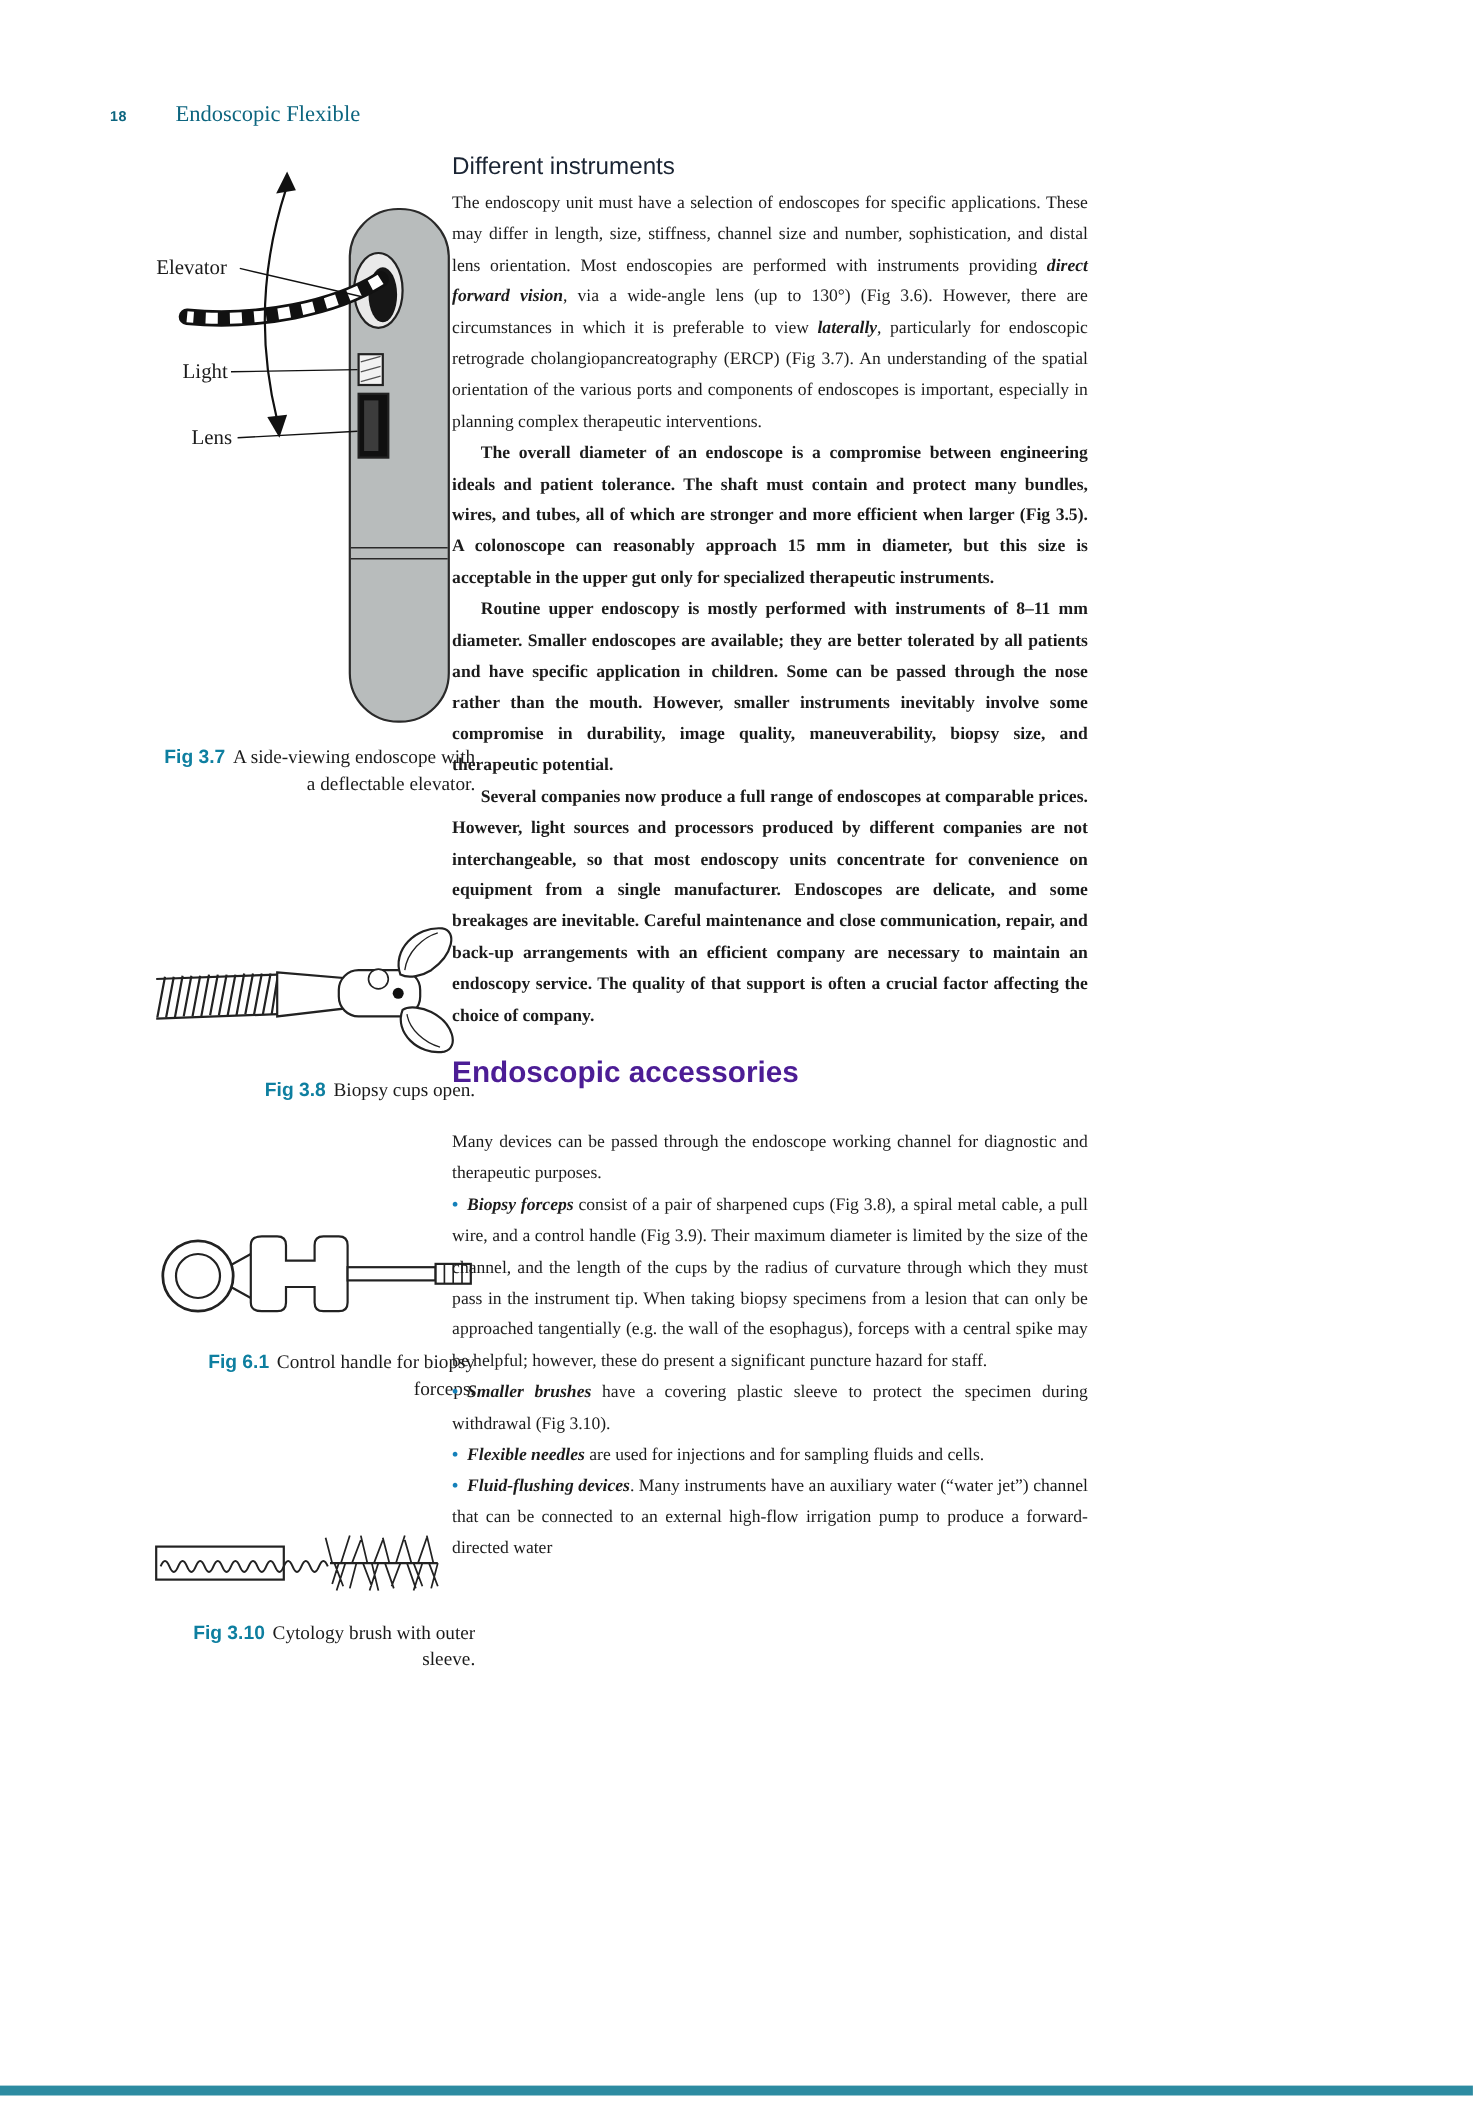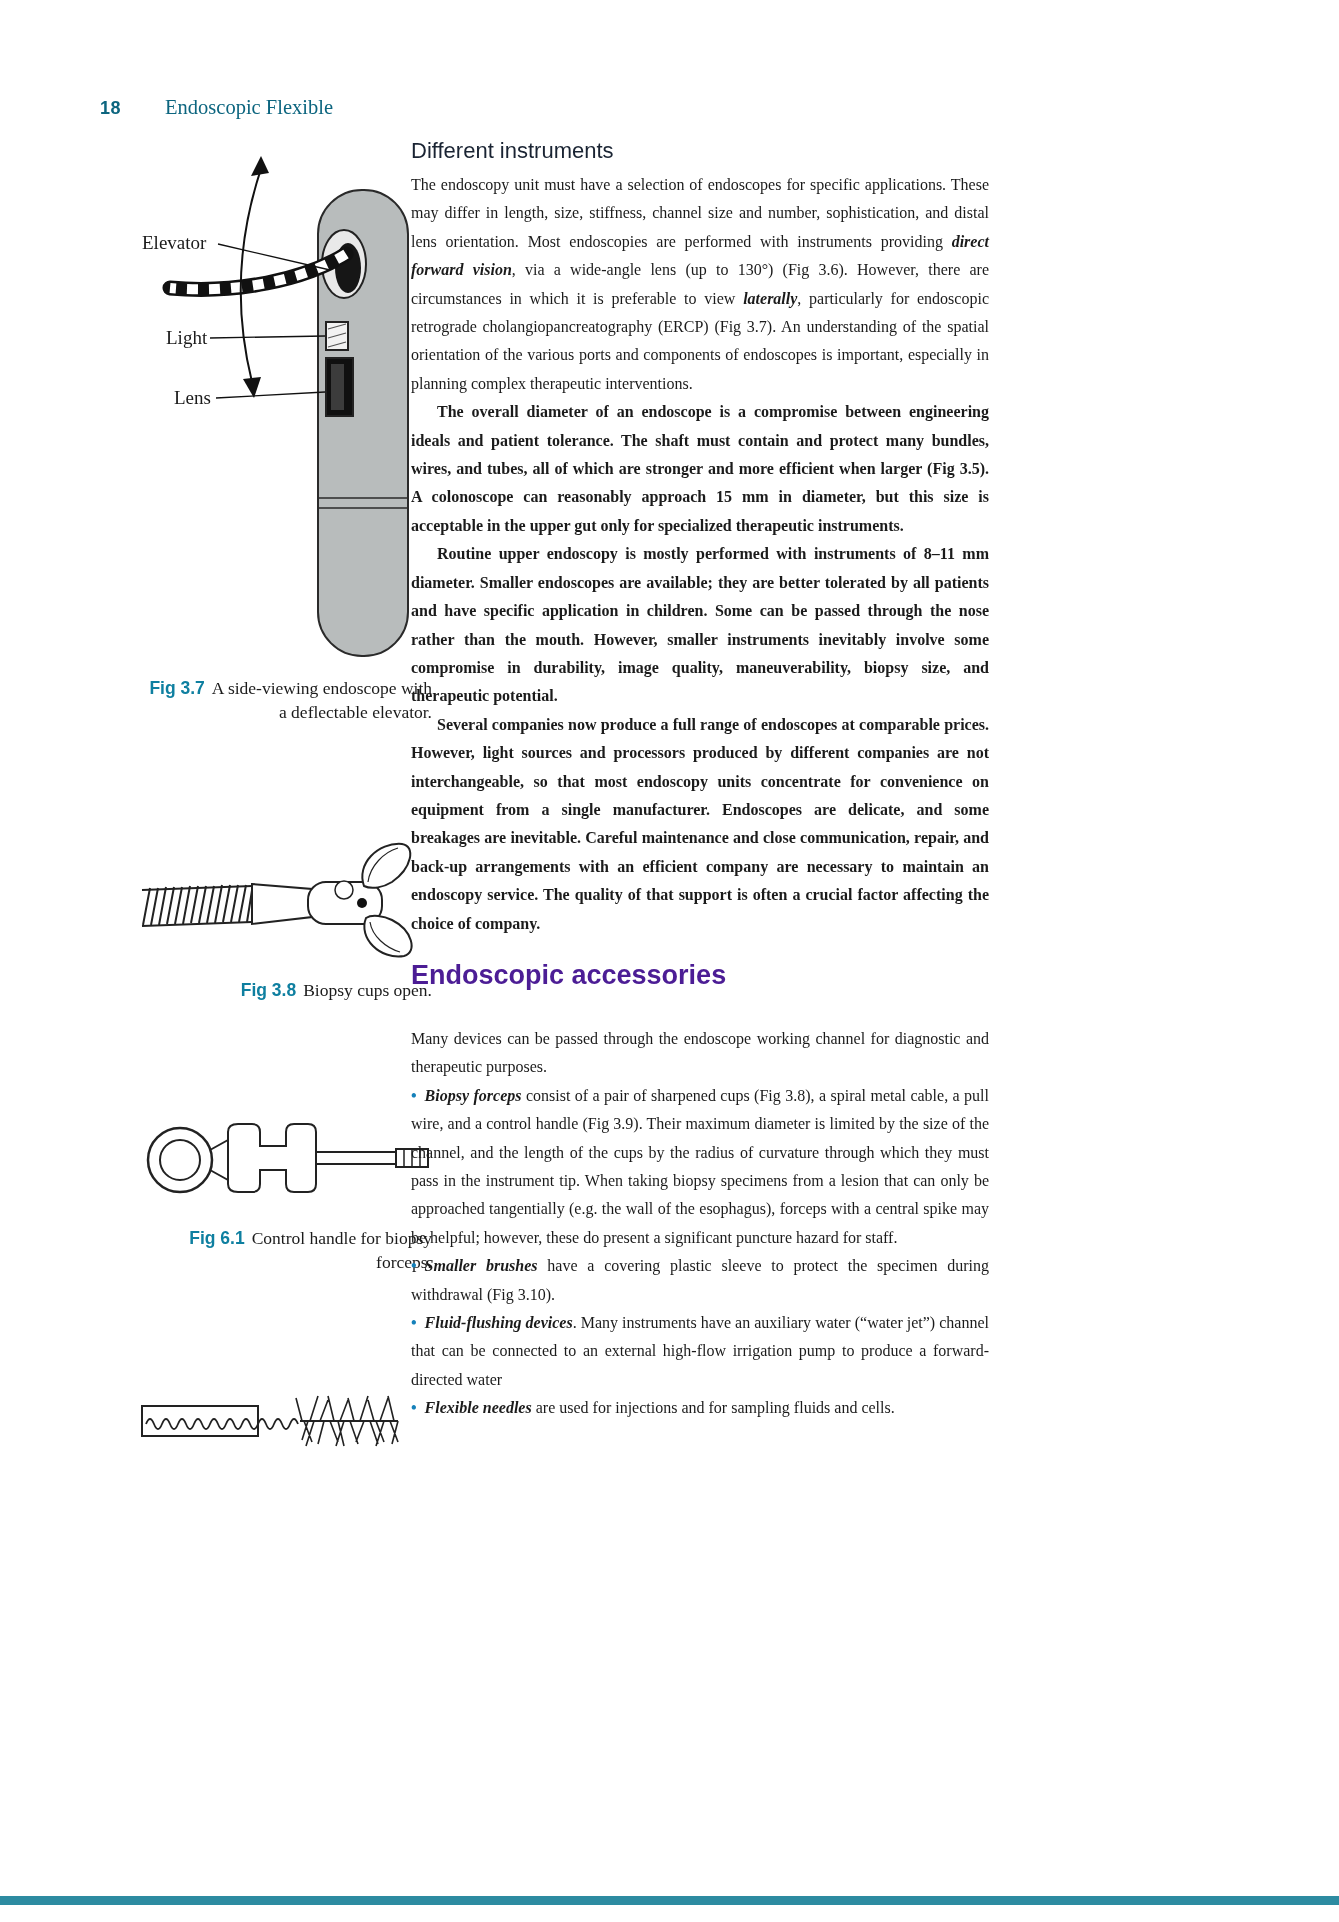--- a/index.html
+++ b/index.html
@@ -1,21 +1,21 @@
 <!DOCTYPE html>
 <html><head>
 <meta charset="utf-8">
 <style>
   html,body{margin:0;padding:0;}
   body{
     width:1339px;height:1922px;position:relative;background:#ffffff;
     font-family:"Liberation Serif",serif;color:#1b1b1b;overflow:hidden;
   }
   .page-header{position:absolute;left:100px;top:60px;display:flex;align-items:baseline;}
-  .page-number{font-family:"Liberation Sans",sans-serif;font-weight:700;font-size:18px;color:#0c657f;letter-spacing:.5px;margin-top:38px;}
+  .page-number{font-family:"Liberation Sans",sans-serif;font-weight:700;font-size:13px;color:#0c657f;letter-spacing:.5px;margin-top:38px;}
   .running-header{font-size:20.5px;color:#0c657f;margin-left:44px;}
 
   .figure{position:absolute;left:100px;width:292px;}
   #fig37{top:136px;}
   #fig38{top:818px;}
   #fig39{top:1086px;}
   #fig310{top:1372px;}
   .figcaption{margin-top:12px;font-size:17.5px;line-height:1.38;color:#1b1b1b;text-align:right;}
   .fig-label{font-family:"Liberation Sans",sans-serif;font-weight:700;color:#0e7fa0;margin-right:7px;}
   .fig-ann{font-size:19px;font-family:"Liberation Serif",serif;fill:#1b1b1b;}
@@ -111,20 +111,23 @@
   </figcaption>
 </figure>
 
 <figure class="figure" id="fig310">
   <svg viewBox="0 0 292 72" width="292" height="72">
     <rect x="2" y="18" width="116" height="30" fill="#ffffff" stroke="#222" stroke-width="2"></rect>
     <path d="M6 36 q4 -10 8 0 q4 10 8 0 q4 -10 8 0 q4 10 8 0 q4 -10 8 0 q4 10 8 0 q4 -10 8 0 q4 10 8 0 q4 -10 8 0 q4 10 8 0 q4 -10 8 0 q4 10 8 0 q4 -10 8 0 q4 10 8 0 q4 -10 8 0 q4 10 8 0 q4 -10 8 0 q4 10 8 0 q4 -10 8 0" fill="none" stroke="#222" stroke-width="1.8"></path>
     <path d="M160 33 L258 33" stroke="#222" stroke-width="2"></path>
     <path d="M162 33 L156 10 M164 33 L172 54 M170 33 L178 8 M174 33 L166 58 M180 33 L188 12 M184 33 L178 56 M190 33 L198 54 M194 33 L188 8 M200 33 L208 12 M204 33 L196 58 M210 33 L218 56 M214 33 L208 10 M220 33 L228 8 M224 33 L216 54 M230 33 L238 56 M234 33 L228 12 M240 33 L248 10 M244 33 L236 58 M250 33 L258 54 M254 33 L248 8 M258 33 L252 56 M168 33 L162 52 M198 33 L204 58 M236 33 L244 54" stroke="#222" stroke-width="1.6"></path>
   </svg>
+  <figcaption class="figcaption">
+    <span class="fig-label">Fig 3.10</span><span>Cytology brush with outer sleeve.</span>
+  </figcaption>
 </figure>
 
 <main class="text-column">
   <h2 class="h-instruments">Different instruments</h2>
 
   <p class="body-p"><span>The endoscopy unit must have a selection of endoscopes for specific applications. These may differ in length, size, stiffness, channel size and number, sophistication, and distal lens orientation. Most endoscopies are performed with instruments providing </span><span class="seg-bi">direct forward vision</span><span>, via a wide-angle lens (up to 130°) (Fig 3.6). However, there are circumstances in which it is preferable to view </span><span class="seg-bi">laterally</span><span>, particularly for endoscopic retrograde cholangiopancreatography (ERCP) (Fig 3.7). An understanding of the spatial orientation of the various ports and components of endoscopes is important, especially in planning complex therapeutic interventions.</span></p>
   <p class="body-p indent"><span>The overall diameter of an endoscope is a compromise between engineering ideals and patient tolerance. The shaft must contain and protect many bundles, wires, and tubes, all of which are stronger and more efficient when larger (Fig 3.5). A colonoscope can reasonably approach 15 mm in diameter, but this size is acceptable in the upper gut only for specialized therapeutic instruments.</span></p>
   <p class="body-p indent"><span>Routine upper endoscopy is mostly performed with instruments of 8–11 mm diameter. Smaller endoscopes are available; they are better tolerated by all patients and have specific application in children. Some can be passed through the nose rather than the mouth. However, smaller instruments inevitably involve some compromise in durability, image quality, maneuverability, biopsy size, and therapeutic potential.</span></p>
   <p class="body-p indent"><span>Several companies now produce a full range of endoscopes at comparable prices. However, light sources and processors produced by different companies are not interchangeable, so that most endoscopy units concentrate for convenience on equipment from a single manufacturer. Endoscopes are delicate, and some breakages are inevitable. Careful maintenance and close communication, repair, and back-up arrangements with an efficient company are necessary to maintain an endoscopy service. The quality of that support is often a crucial factor affecting the choice of company.</span></p>
 
@@ -132,20 +135,20 @@
 
   <p class="body-p">Many devices can be passed through the endoscope working channel for diagnostic and therapeutic purposes.</p>
 
   <p class="body-p">
     <span class="bullet-char">•</span><span><span class="seg-bi">Biopsy forceps</span><span> consist of a pair of sharpened cups (Fig 3.8), a spiral metal cable, a pull wire, and a control handle (Fig 3.9). Their maximum diameter is limited by the size of the channel, and the length of the cups by the radius of curvature through which they must pass in the instrument tip. When taking biopsy specimens from a lesion that can only be approached tangentially (e.g. the wall of the esophagus), forceps with a central spike may be helpful; however, these do present a significant puncture hazard for staff.</span></span>
   </p>
   <p class="body-p">
     <span class="bullet-char">•</span><span><span class="seg-bi">Smaller brushes</span><span> have a covering plastic sleeve to protect the specimen during withdrawal (Fig 3.10).</span></span>
   </p>
   <p class="body-p">
-    <span class="bullet-char">•</span><span><span class="seg-bi">Fluid-flushing devices</span><span>. Many instruments have an auxiliary water (“water jet”) channel that can be connected to an external high-flow irrigation pump to produce a forward-directed water</span></span>
+    <span class="bullet-char">•</span><span><span class="seg-bi">Flexible needles</span><span> are used for injections and for sampling fluids and cells.</span></span>
   </p>
   <p class="body-p">
-    <span class="bullet-char">•</span><span><span class="seg-bi">Flexible needles</span><span> are used for injections and for sampling fluids and cells.</span></span>
+    <span class="bullet-char">•</span><span><span class="seg-bi">Fluid-flushing devices</span><span>. Many instruments have an auxiliary water (“water jet”) channel that can be connected to an external high-flow irrigation pump to produce a forward-directed water</span></span>
   </p>
 </main>
 
 <div class="bottom-rule"></div>
 
 </body></html>

